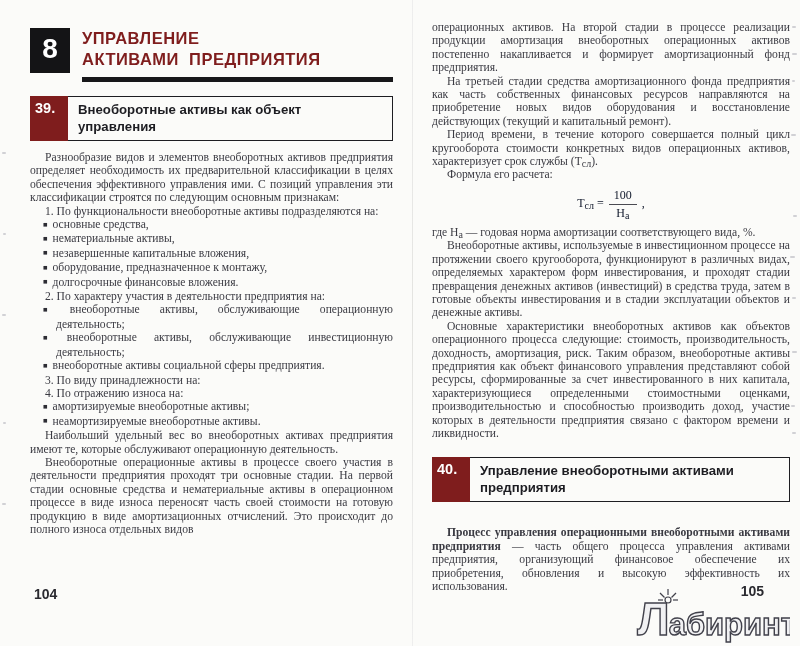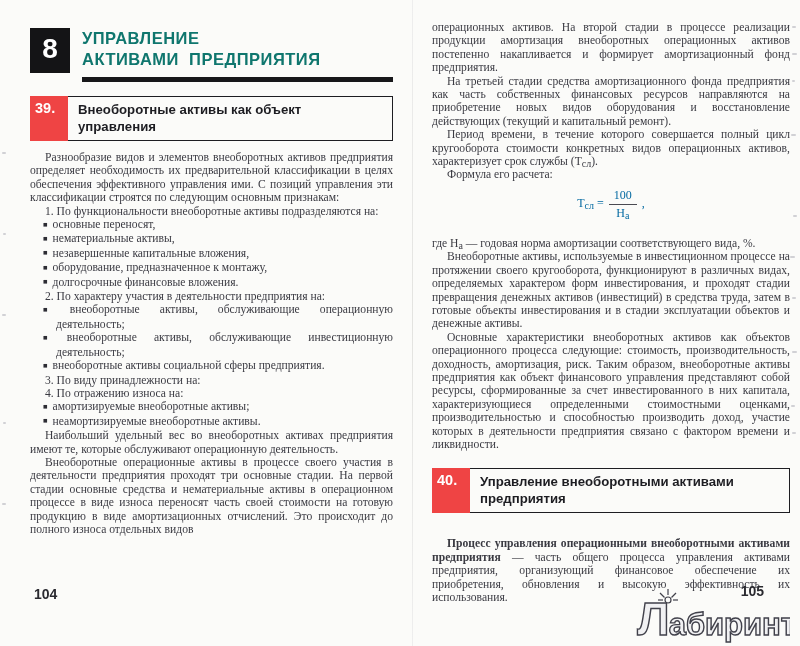--- a/index.html
+++ b/index.html
@@ -24,29 +24,29 @@
   .chapter { display: flex; align-items: flex-start; }
   .chapter-num {
     background: #141416; color: #fff;
     width: 40px; height: 45px; flex: 0 0 40px;
     font-family: "Liberation Sans", sans-serif; font-weight: bold;
     font-size: 28px; line-height: 42px; text-align: center;
   }
   .chapter-title {
     margin-left: 12px; flex: 1;
     font-family: "Liberation Sans", sans-serif; font-weight: bold;
-    font-size: 16.5px; line-height: 21px; color: #0f766e;
+    font-size: 16.5px; line-height: 21px; color: #7f1d1d;
     letter-spacing: 0.5px; word-spacing: 5px;
   }
   .chapter-rule { height: 5px; background: #17171a; margin-top: 7px; }
 
   
   .section-head { display: flex; align-items: stretch; margin: 14px 0 10px 0; }
   .sec-num {
-    background: #ef4444; color: #fff; flex: 0 0 33px;
+    background: #7f1d1d; color: #fff; flex: 0 0 33px;
     font-family: "Liberation Sans", sans-serif; font-weight: bold;
     font-size: 14.5px; padding: 4px 0 0 5px;
   }
   .sec-title {
     flex: 1; border: 1.6px solid #1d1d22; border-left: none;
     font-family: "Liberation Sans", sans-serif; font-weight: bold;
     font-size: 13.2px; line-height: 17px; color: #1d1d22;
     padding: 4px 14px 5px 10px;
   }
 
@@ -56,22 +56,22 @@
   ul.sq { margin: 0; padding: 0; list-style: none; }
   ul.sq li {
     font-size: 11.6px; line-height: 13.4px; text-align: justify;
     padding-left: 26px; text-indent: -13px;
   }
   .b { font-size: 7.5px; margin-right: 5px; position: relative; top: -1.5px; color: #2d2d34; }
   sub { font-size: 10px; vertical-align: -2px; line-height: 0; }
 
   
   .formula {
-    text-align: center; margin: 6px 0 16px 0;
-    font-size: 12px; color: #0369a1;
+    text-align: center; margin: 6px 0 5px 0;
+    font-size: 12px; color: #0f172a;
   }
   .frac { display: inline-block; vertical-align: middle; text-align: center; margin: 0 2px; }
   .frac .num { display: block; border-bottom: 1px solid #4a4a52; padding: 0 5px 1px 5px; }
   .frac .den { display: block; padding-top: 1px; }
 
   .pagenum {
     position: absolute; bottom: 44px;
     font-family: "Liberation Sans", sans-serif; font-weight: bold;
     font-size: 14px; color: #2a2a30;
   }
@@ -114,21 +114,21 @@
 
     <div class="section-head">
       <div class="sec-num">39.</div>
       <div class="sec-title">Внеоборотные активы как объект управления</div>
     </div>
 
     <p class="indent">Разнообразие видов и элементов внеоборотных активов предприятия определяет необходимость их предварительной классификации в целях обеспечения эффективного управления ими. С позиций управления эти классификации строятся по следующим основным признакам:</p>
     <p class="indent">1. По функциональности внеоборотные активы подразделяются на:</p>
 
     <ul class="sq">
-      <li><span class="b">■</span><span>основные переносят,</span></li>
+      <li><span class="b">■</span><span>основные средства,</span></li>
       <li><span class="b">■</span><span>нематериальные активы,</span></li>
       <li><span class="b">■</span><span>незавершенные капитальные вложения,</span></li>
       <li><span class="b">■</span><span>оборудование, предназначенное к монтажу,</span></li>
       <li><span class="b">■</span><span>долгосрочные финансовые вложения.</span></li>
     </ul>
 
     <p class="indent">2. По характеру участия в деятельности предприятия на:</p>
     <ul class="sq">
       <li><span class="b">■</span><span>внеоборотные активы, обслуживающие операционную деятельность;</span></li>
       <li><span class="b">■</span><span>внеоборотные активы, обслуживающие инвестиционную деятельность;</span></li>

